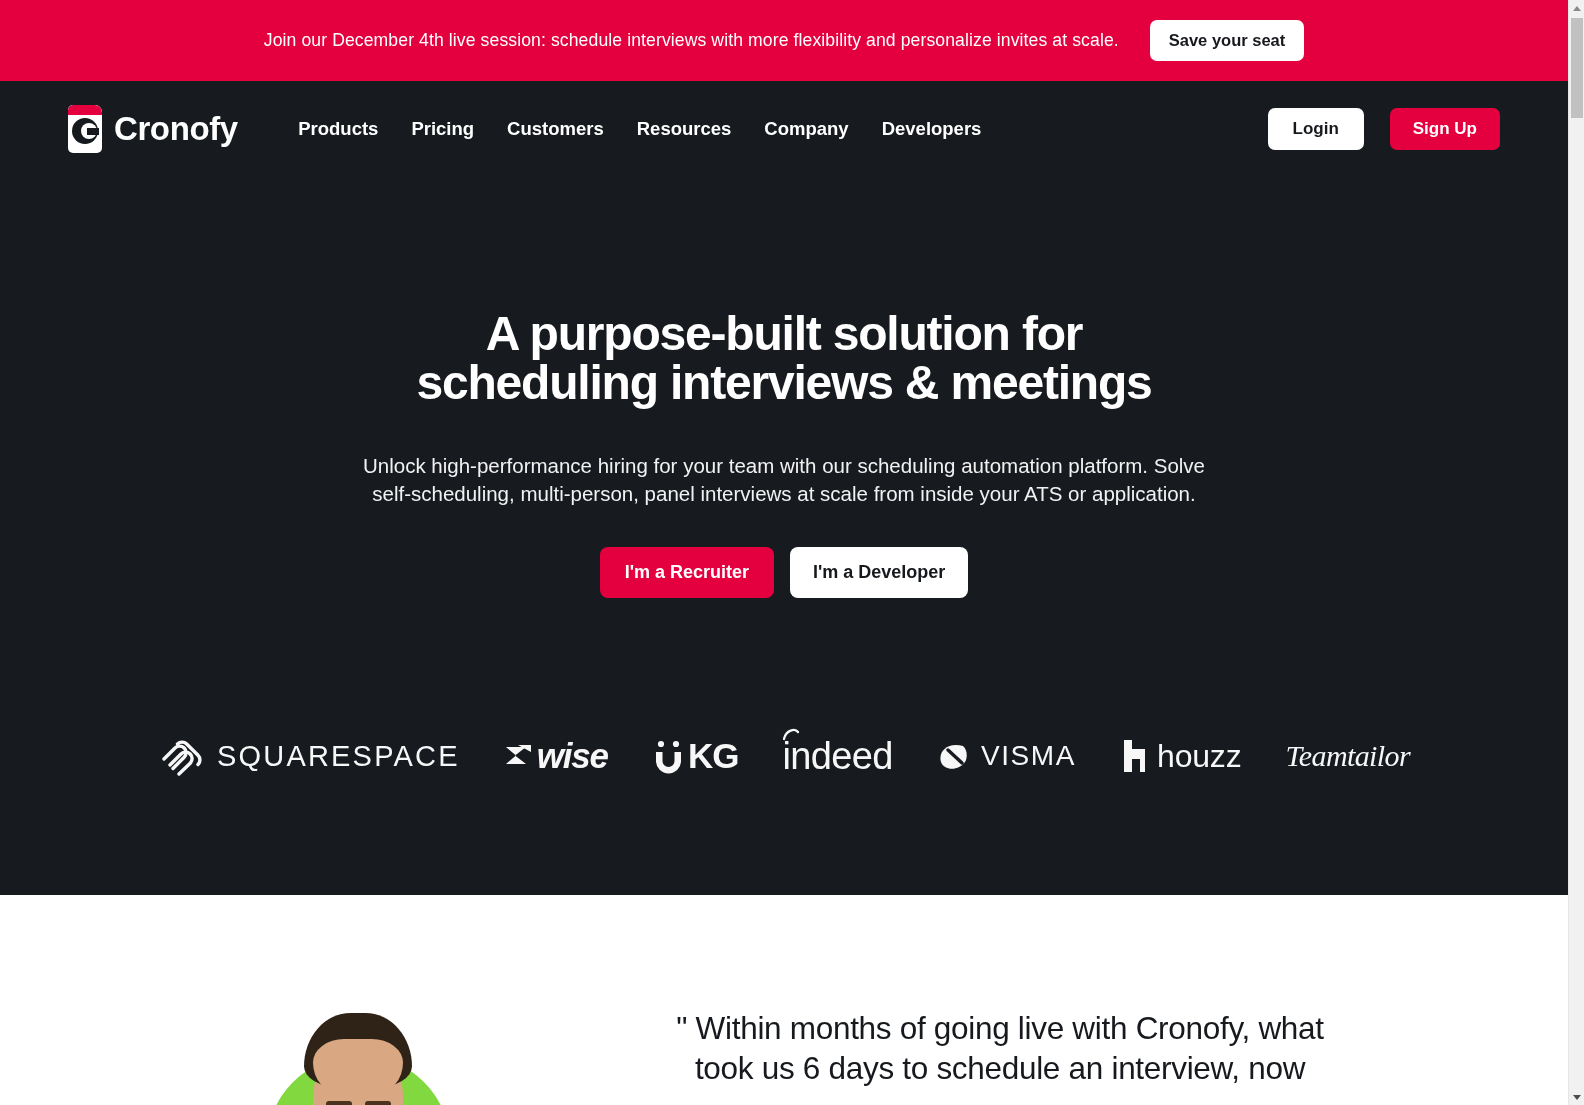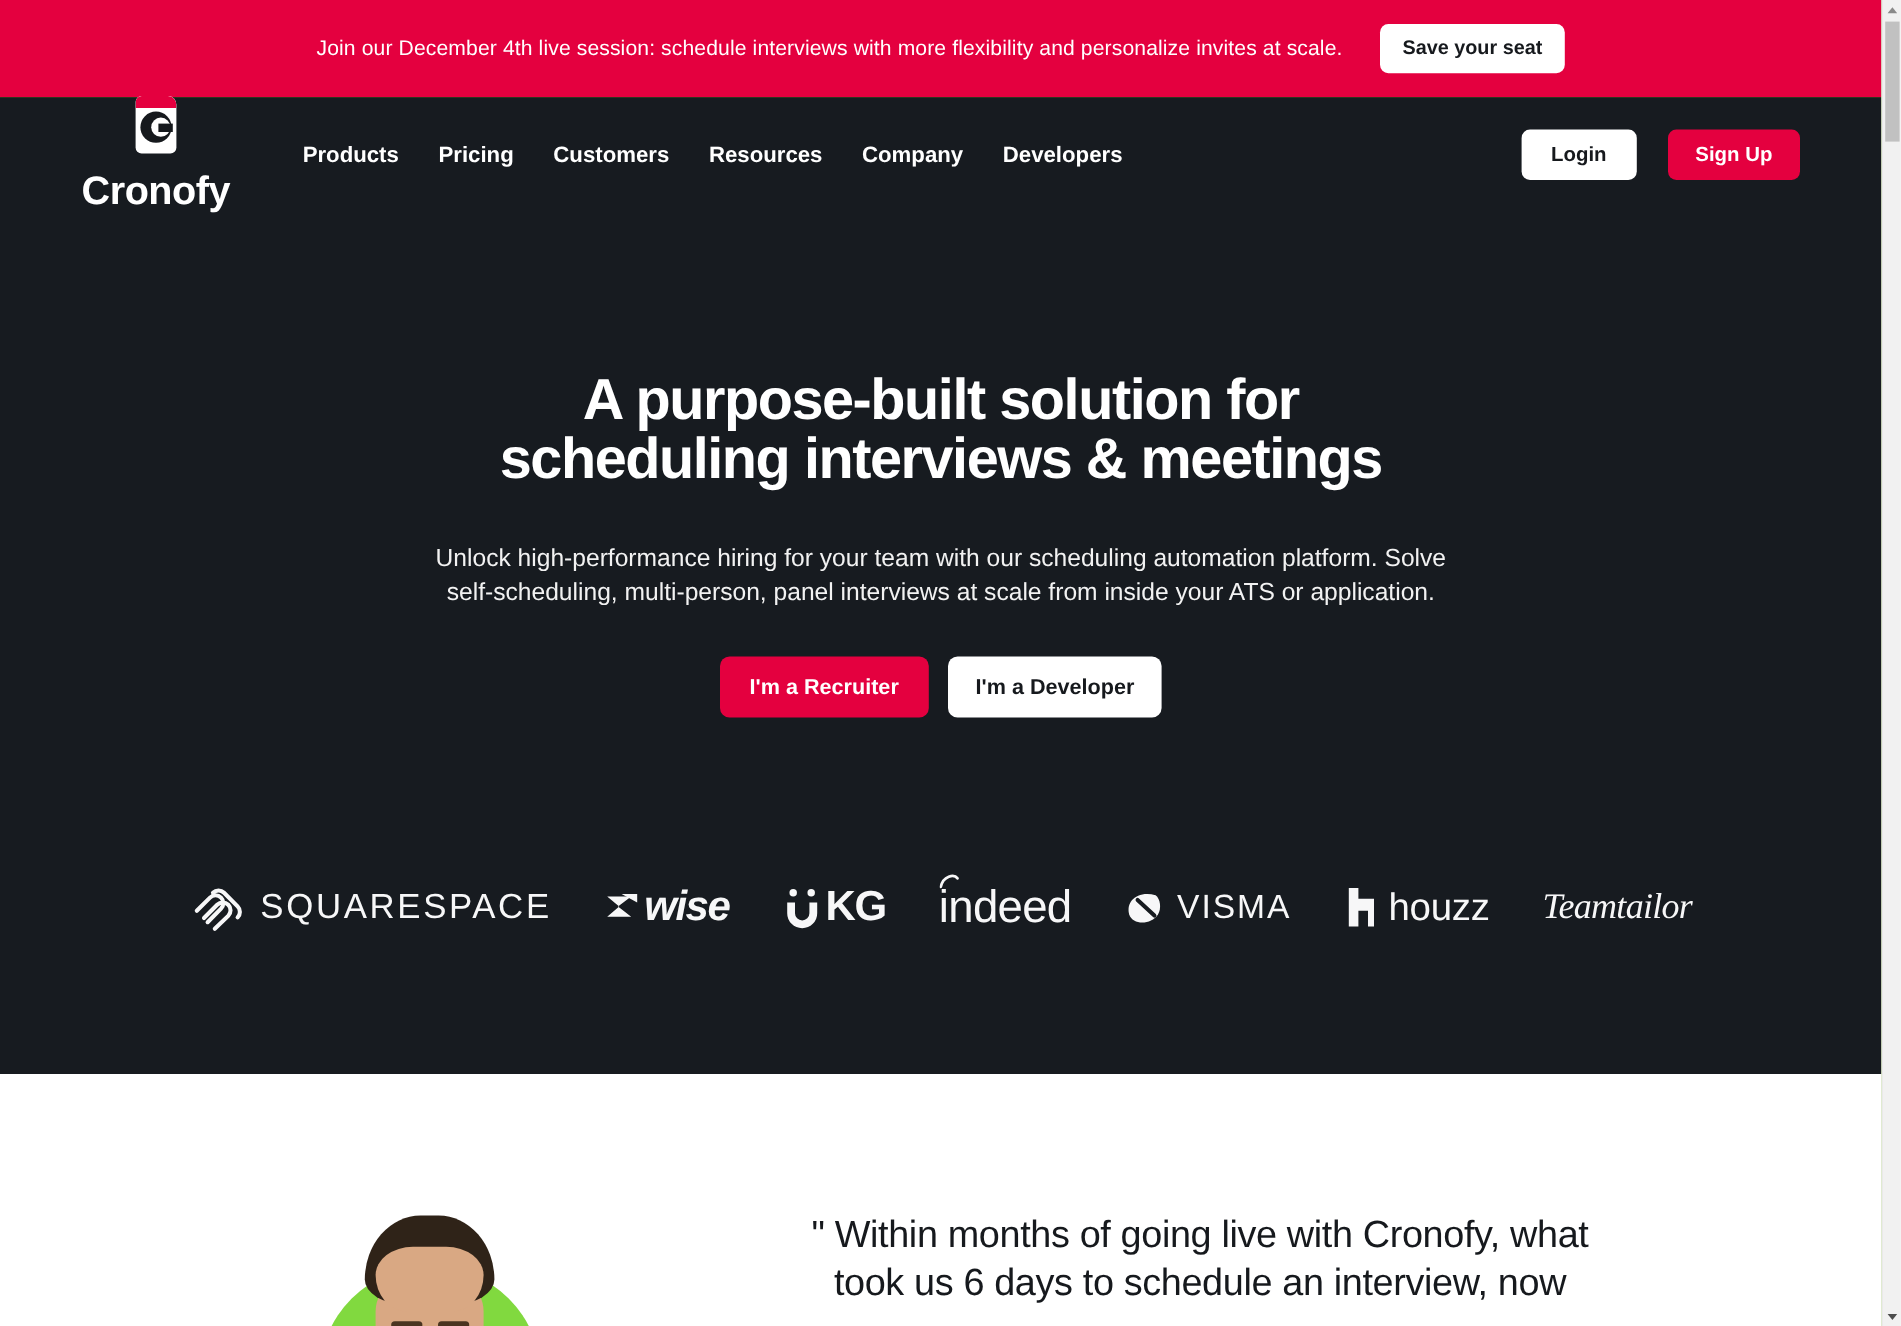--- a/index.html
+++ b/index.html
@@ -16,21 +16,21 @@
     width:1584px;
     height:1105px;
     overflow:hidden;
   }
   #page {
     position:absolute;
     top:0; left:0;
     width:1568px;
     height:1105px;
     overflow:hidden;
-    background:#84cc16;
+    background:#86efac;
   }
 
   
   .banner {
     height:81px;
     background:#e4003f;
     display:flex;
     align-items:center;
     justify-content:center;
     gap:31px;
@@ -71,21 +71,20 @@
     align-items:center;
     padding:0 68px 0 68px;
   }
   .brand {
     display:flex;
     align-items:center;
     gap:12px;
     text-decoration:none;
     cursor:pointer;
     margin-right:44px;
-    flex-direction:column;
   }
   .brand-mark {
     position:relative;
     width:34px; height:48px;
     border-radius:5px 7px 5px 5px;
     background:#ffffff;
     overflow:hidden;
     flex:none;
   }
   .brand-mark .strip {

